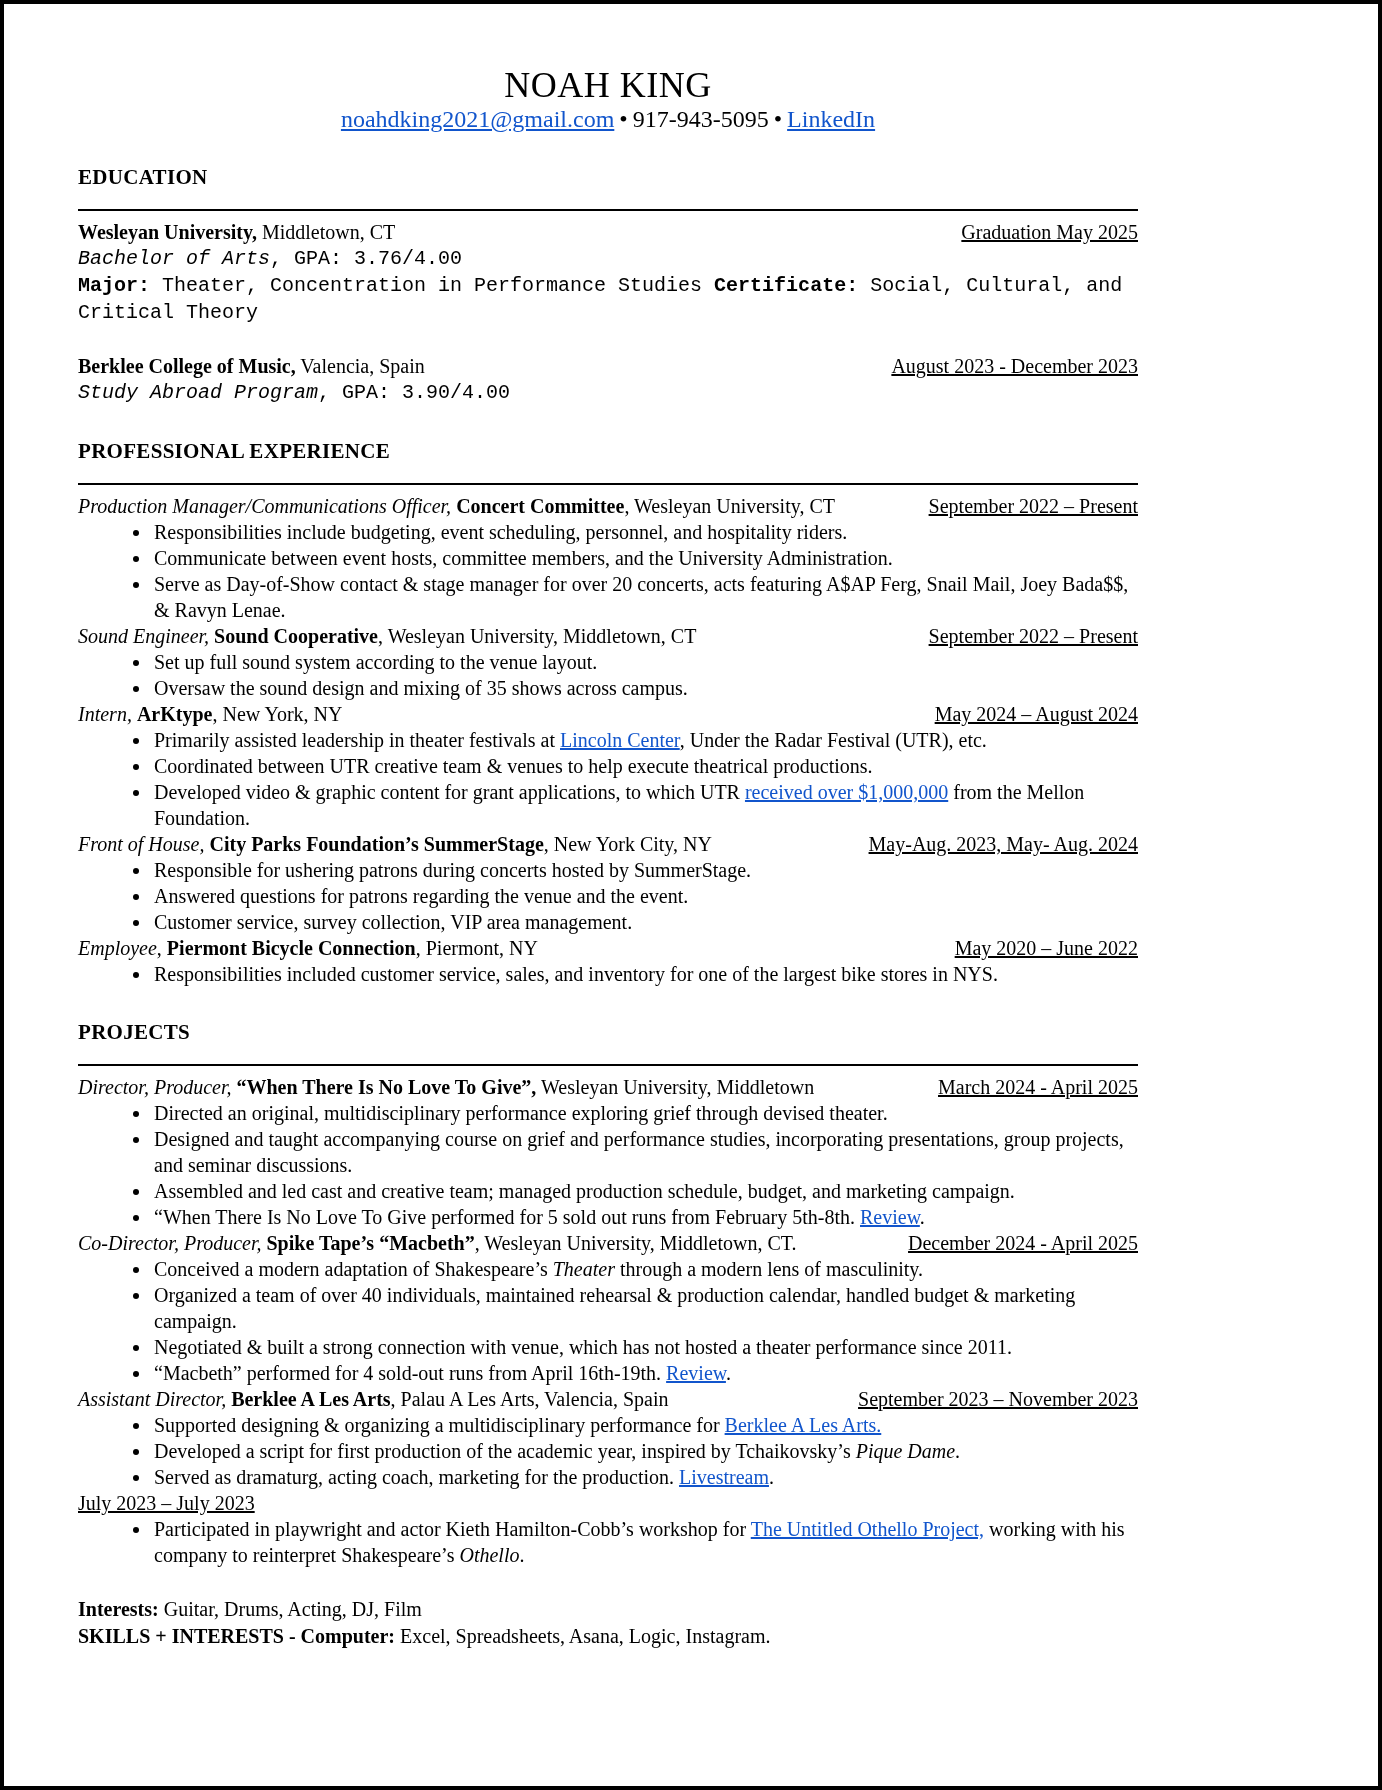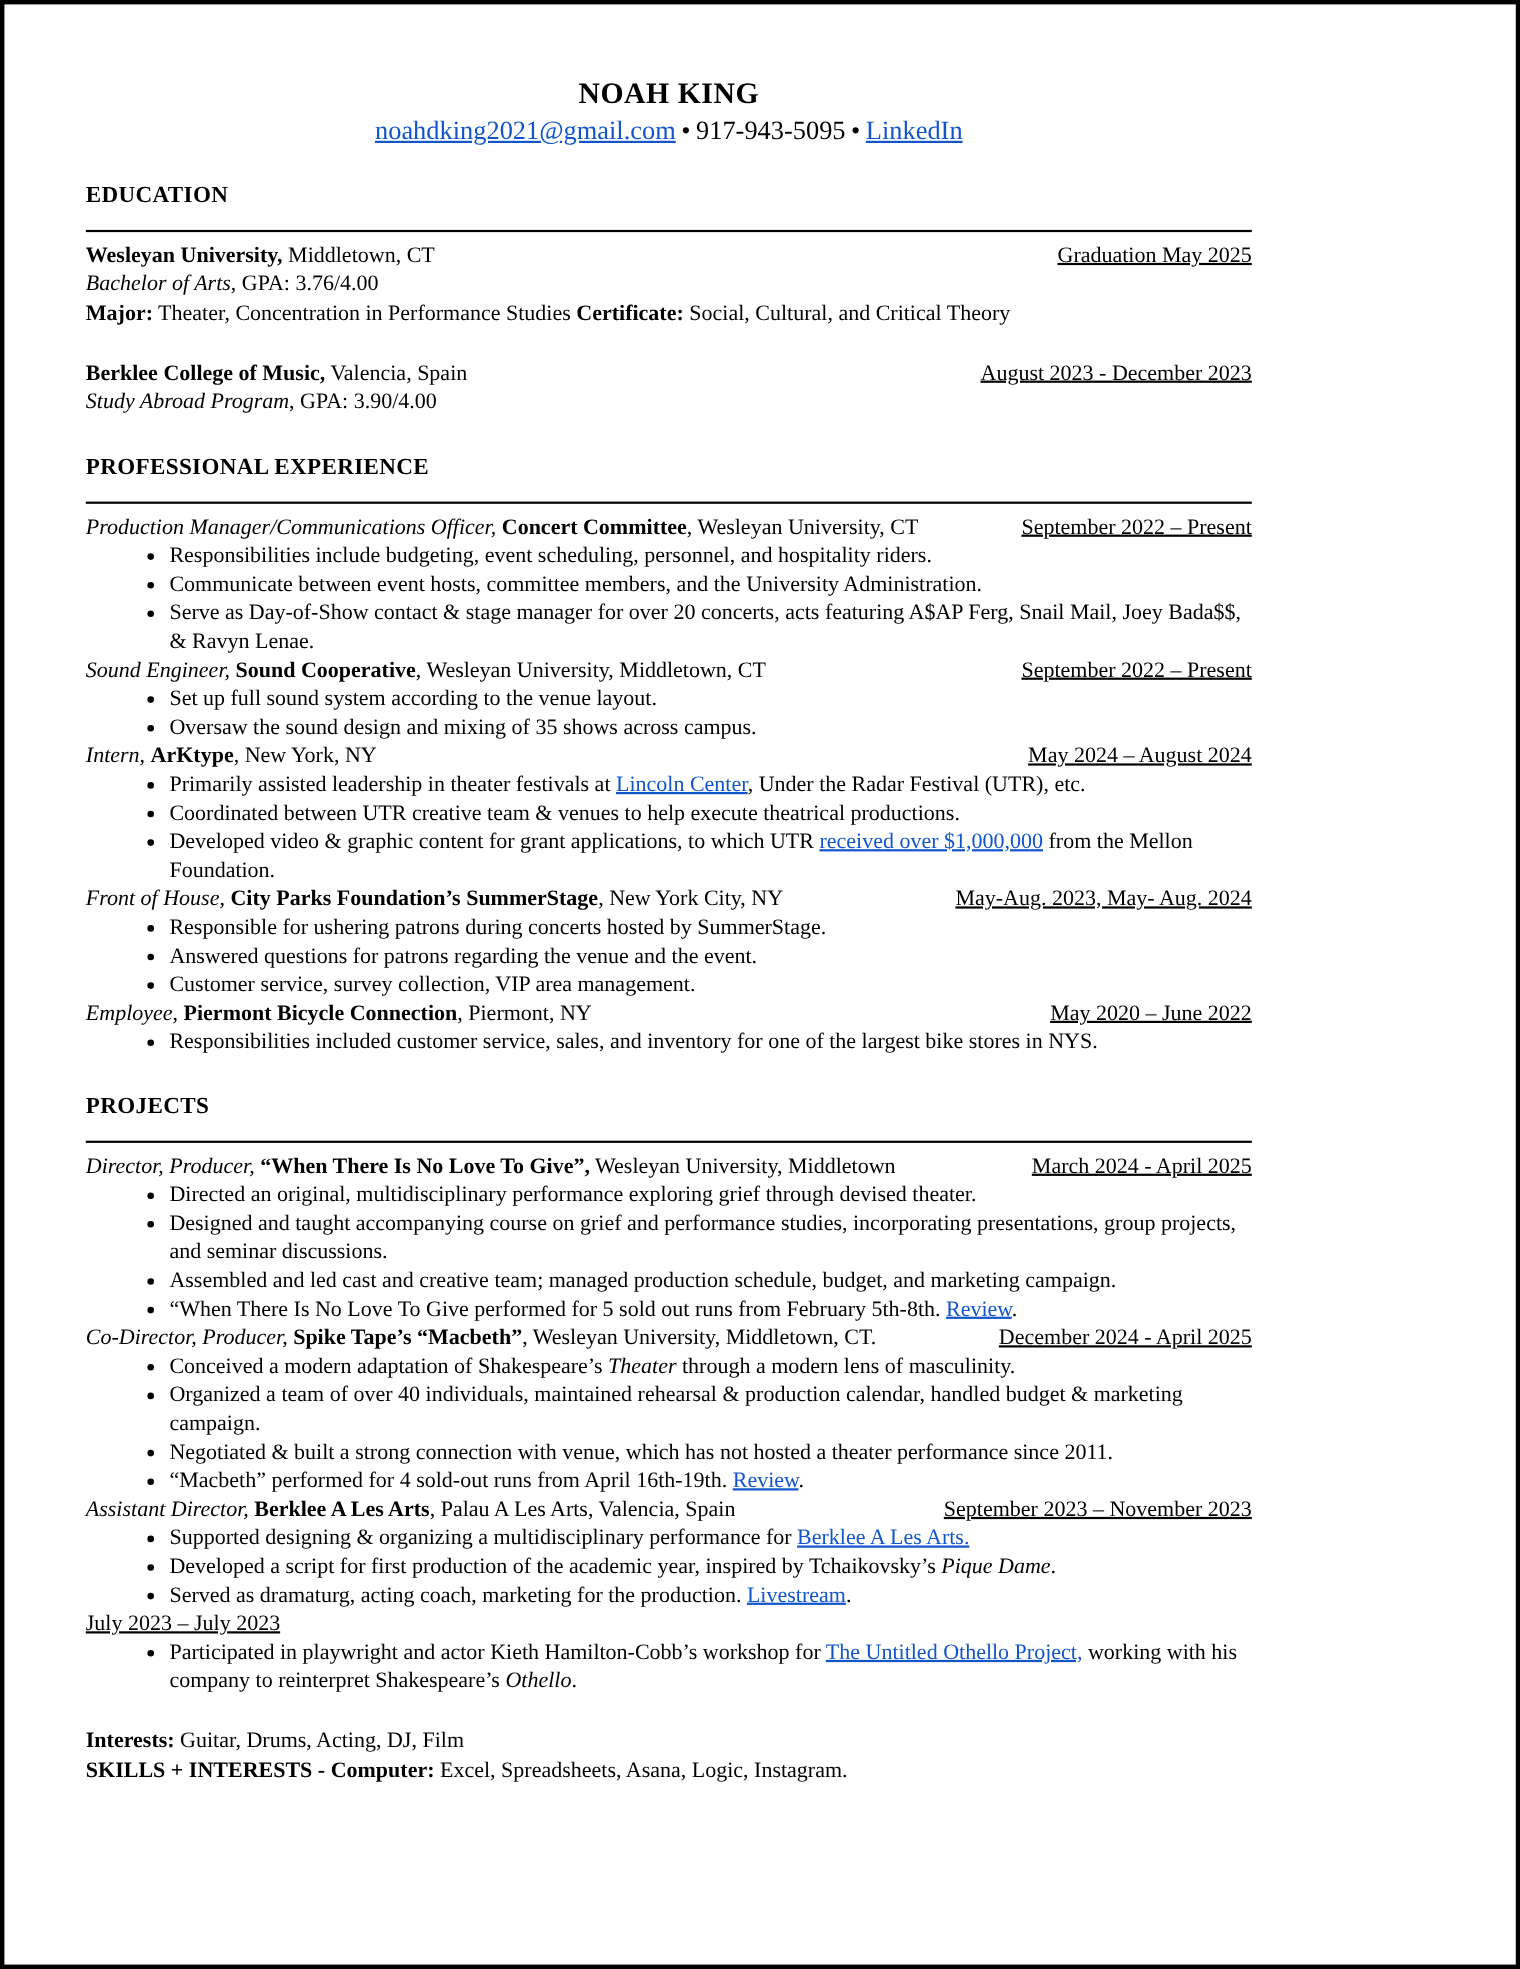--- a/index.html
+++ b/index.html
@@ -7,32 +7,32 @@
   html,body { background:#ffffff; }
   .page{
     width:1382px; height:1790px;
     border:4px solid #000;
     padding:64px 240px 40px 74px;
     font-family:"Liberation Serif", serif;
     font-size:20px; line-height:26px; color:var(--ink);
     overflow:hidden; position:relative;
   }
   .hdr{ text-align:center; }
-  .name{ font-size:27px; line-height:34px; font-weight:700; letter-spacing:.5px; }
+  .name{ font-size:36px; line-height:34px; font-weight:400; letter-spacing:.5px; }
   .contact{ font-size:24px; margin-top:4px; }
   .sep{ margin:0 5px; }
   .lnk{ color:var(--link); text-decoration:underline; cursor:pointer; }
   .section{ margin-top:32px; }
   .sec-title{
     font-size:21px; line-height:27px; font-weight:700; letter-spacing:.3px;
     border-bottom:2px solid #000; padding-bottom:18px; margin-bottom:8px;
   }
   .entry-head{ display:flex; justify-content:space-between; align-items:baseline; gap:2px; }
   .date{ text-decoration:underline; white-space:nowrap; flex-shrink:0; }
-  .detail{ line-height:27px; }
+  .detail{ line-height:27px;font-family:Liberation Mono, monospace; }
   .b{ font-weight:700; }
   .i{ font-style:italic; }
   ul.bullets{ list-style:disc; padding-left:74px; }
   ul.bullets li{ padding-left:2px; line-height:26px; }
   .section-education .entry{ margin-bottom:27px; }
   .section-education .entry:last-child{ margin-bottom:0; }
   .skills{ margin-top:28px; }
   .skill-line{ line-height:27px; }
 </style>
 </head>

